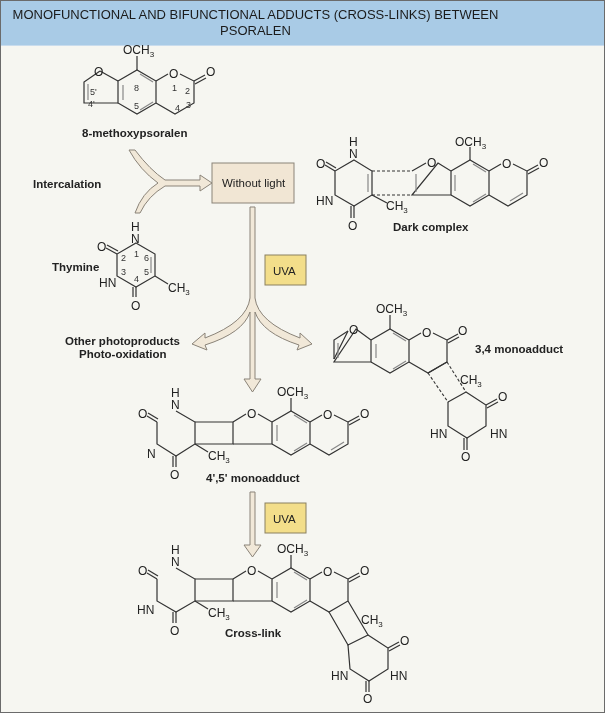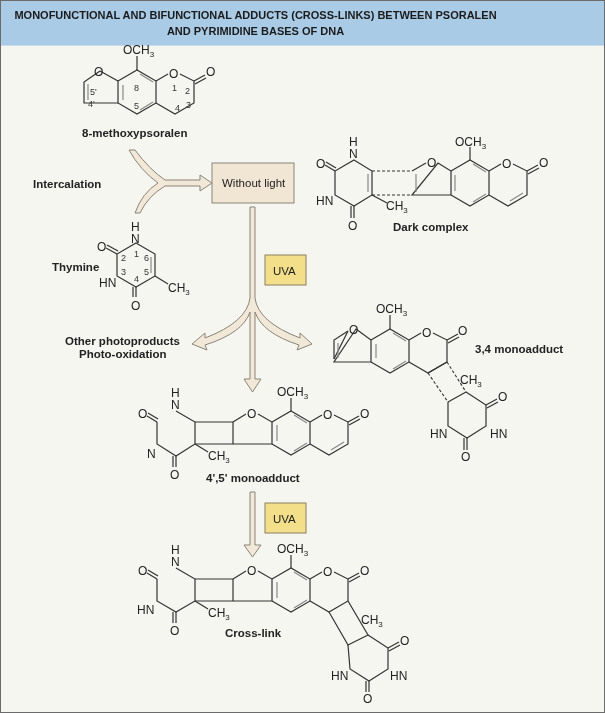--- a/index.html
+++ b/index.html
@@ -1,40 +1,39 @@
 <!DOCTYPE html>
 <html><head>
 <meta charset="utf-8">
 <style>
   html, body { margin: 0; padding: 0; }
   body { width: 605px; height: 713px; overflow: hidden; background: #f6f6f1; font-family: "Liberation Sans", sans-serif; }
   .frame { position: absolute; left: 0; top: 0; width: 603px; height: 711px; border: 1px solid #6b6b6b; background: #f6f6f1; }
   .header { position: absolute; left: 0; top: 0; width: 603px; height: 44px; background: #a9cbe6; border-bottom: 1px solid #c9dced; }
-  .header-title { position: absolute; left: 0; top: 6px; width: 509px; text-align: center; font-weight: bold; font-size: 11px; line-height: 16px; color: #1b1b1b; }
+  .header-title { position: absolute; left: 0; top: 6px; width: 509px; text-align: center; font-weight: normal; font-size: 13px; line-height: 16px; color: #1b1b1b; }
   svg { position: absolute; left: 0; top: 0; }
   .lbl { font-family: "Liberation Sans", sans-serif; font-size: 11.5px; fill: #222; }
   .lblb { font-family: "Liberation Sans", sans-serif; font-size: 11.5px; font-weight: bold; fill: #222; }
   .num { font-family: "Liberation Sans", sans-serif; font-size: 9px; fill: #333; }
   .atom { font-family: "Liberation Sans", sans-serif; font-size: 12px; fill: #222; }
   .sub { font-size: 8px; }
   .bond { stroke: #333; stroke-width: 1.2; fill: none; }
   .bondg { stroke: #888; stroke-width: 1.2; fill: none; }
   .dash { stroke: #333; stroke-width: 1.1; fill: none; stroke-dasharray: 3 2; }
   .arrow { fill: #f1e8d8; stroke: #8a8378; stroke-width: 1; }
   .box-wl { fill: #f1e6d4; stroke: #8a8378; stroke-width: 1; }
   .box-uva { fill: #f3de8a; stroke: #8a8060; stroke-width: 1; }
 </style>
 </head>
 <body>
 
 <div class="frame">
   <div class="header">
     <div class="header-title">
       <div>MONOFUNCTIONAL AND BIFUNCTIONAL ADDUCTS (CROSS-LINKS) BETWEEN PSORALEN</div>
-      <div>AND PYRIMIDINE BASES OF DNA</div>
     </div>
   </div>
 </div>
 
 <svg width="605" height="713" viewBox="0 0 605 713">
 
   <g>
 
     <path class="bond" d="M100,71 L84,82 L84,103 L118,103"></path>
     <path class="bond" d="M100,71 L118,81"></path>

